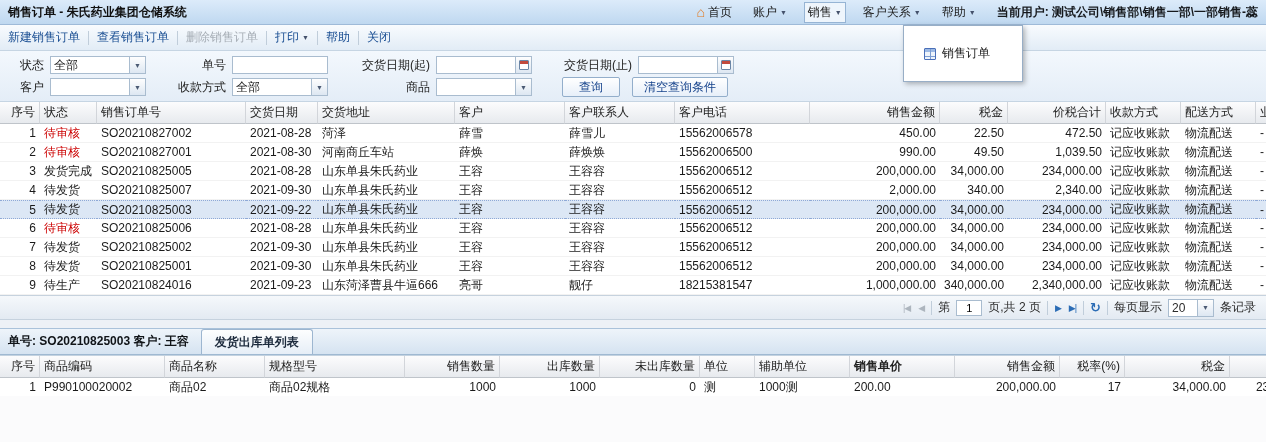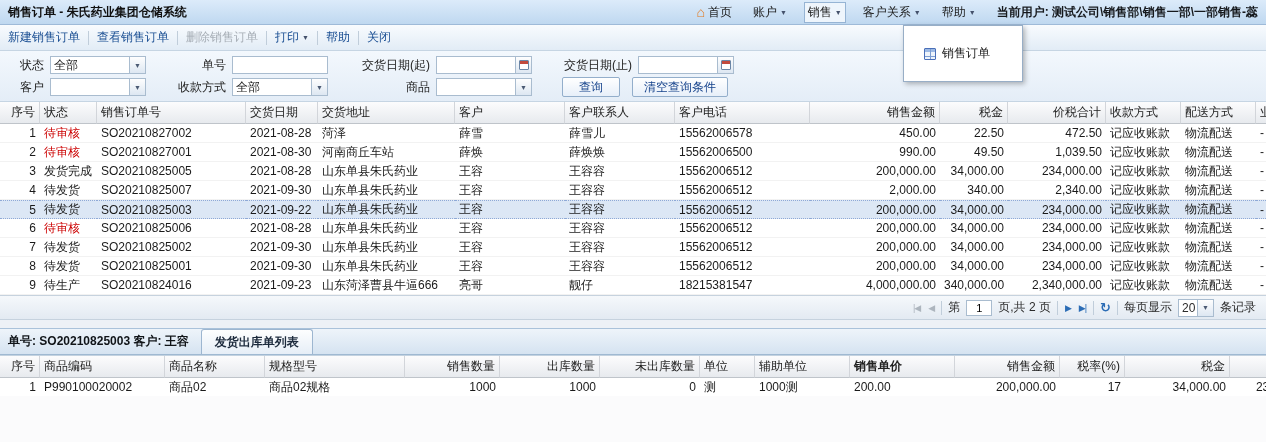--- a/index.html
+++ b/index.html
@@ -349,21 +349,21 @@
           </tr>
           <tr>
             <td style="text-align: right;">9</td>
             <td>待生产</td>
             <td>SO20210824016</td>
             <td>2021-09-23</td>
             <td>山东菏泽曹县牛逼666</td>
             <td>亮哥</td>
             <td>靓仔</td>
             <td>18215381547</td>
-            <td style="text-align: right;">4,000,000.00</td>
+            <td style="text-align: right;">1,000,000.00</td>
             <td style="text-align: center;">340,000.00</td>
             <td style="text-align: right;">2,340,000.00</td>
             <td>记应收账款</td>
             <td>物流配送</td>
             <td>-</td>
           </tr>
         </tbody>
       </table>
     </div>
 
@@ -374,21 +374,21 @@
     <span>第</span>
     <input class="pg-input" value="1" style="">
     <span>页,共 2 页</span>
     <span class="pg-sep"></span>
     <span class="pg-btn">▶</span>
     <span class="pg-btn">▶|</span>
     <span class="pg-sep"></span>
     <span class="pg-refresh">↻</span>
     <span class="pg-sep"></span>
     <span>每页显示</span>
-    <span class="field" style="width:36px">
+    <span class="field" style="width:46px">
       <span class="field-text">20</span>
       <span class="trigger">
           <span class="tri">▼</span>
         </span>
     </span>
     <span>条记录</span>
   </div>
 
   <div class="gap-band"></div>
 

